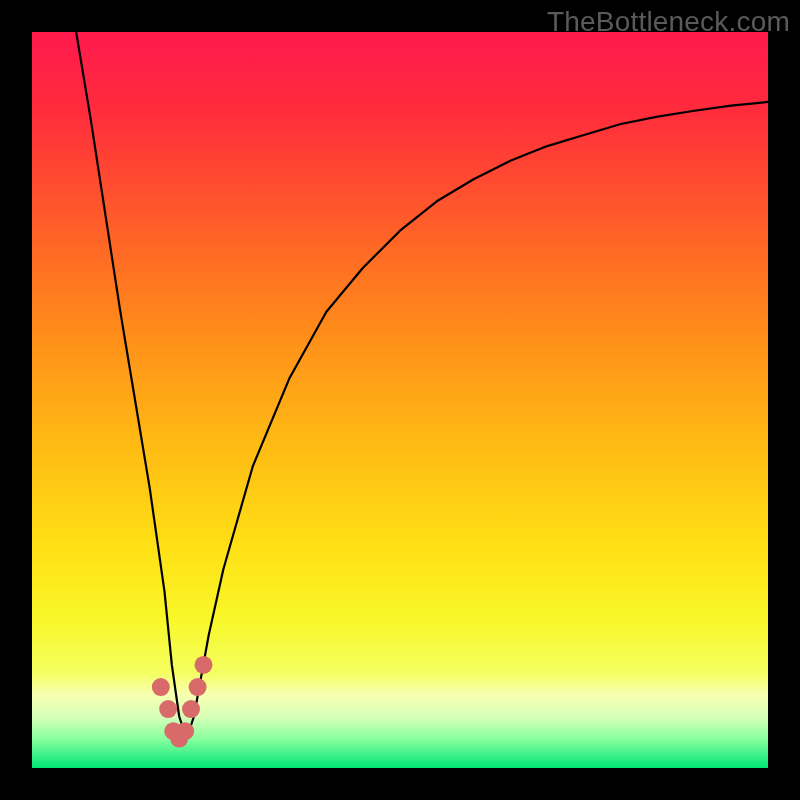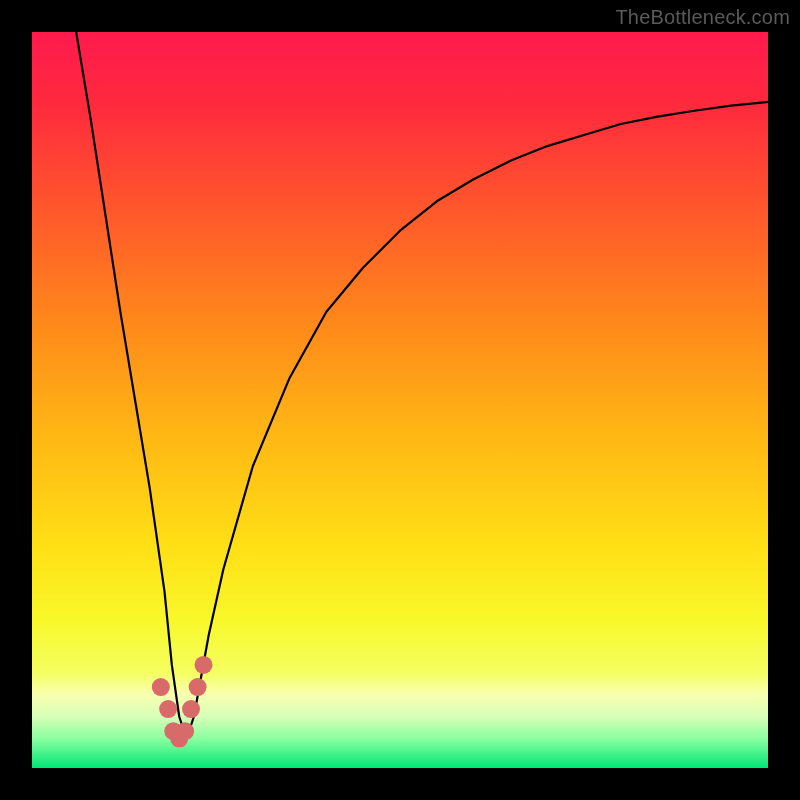--- a/index.html
+++ b/index.html
@@ -26,21 +26,21 @@
     overflow: hidden;
   }
   .gradient {
     position: absolute;
     left: 0; top: 0; width: 100%; height: 100%;
   }
   .watermark {
     position: absolute;
     top: 6px;
     right: 10px;
-    font-size: 20px;
+    font-size: 28px;
     font-weight: 500;
     color: #5a5a5a;
     letter-spacing: 0.2px;
   }
   svg.curve {
     position: absolute;
     left: 0; top: 0;
     width: 100%; height: 100%;
   }
   .marker {

